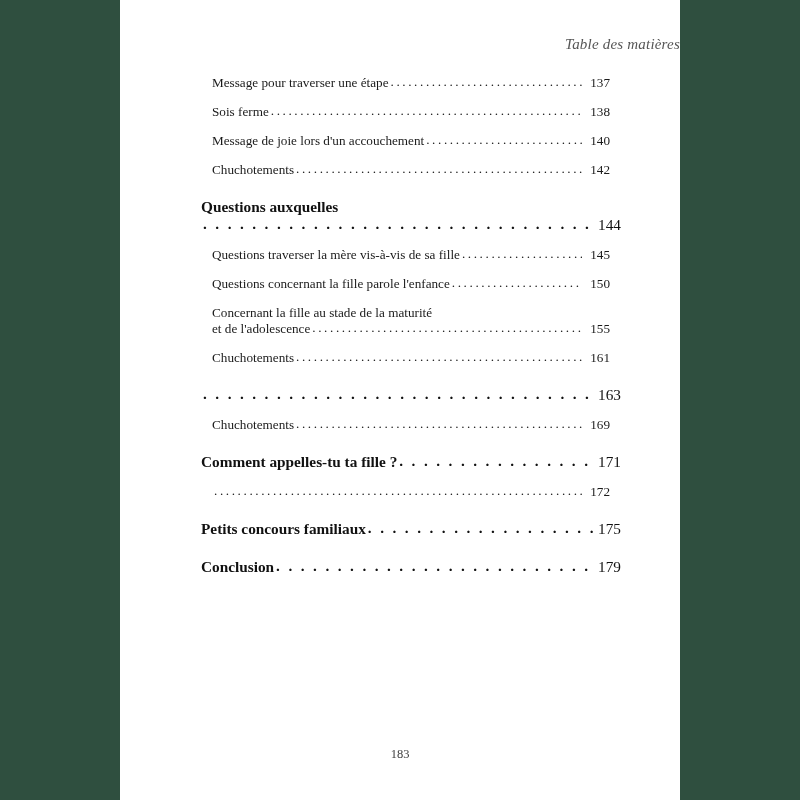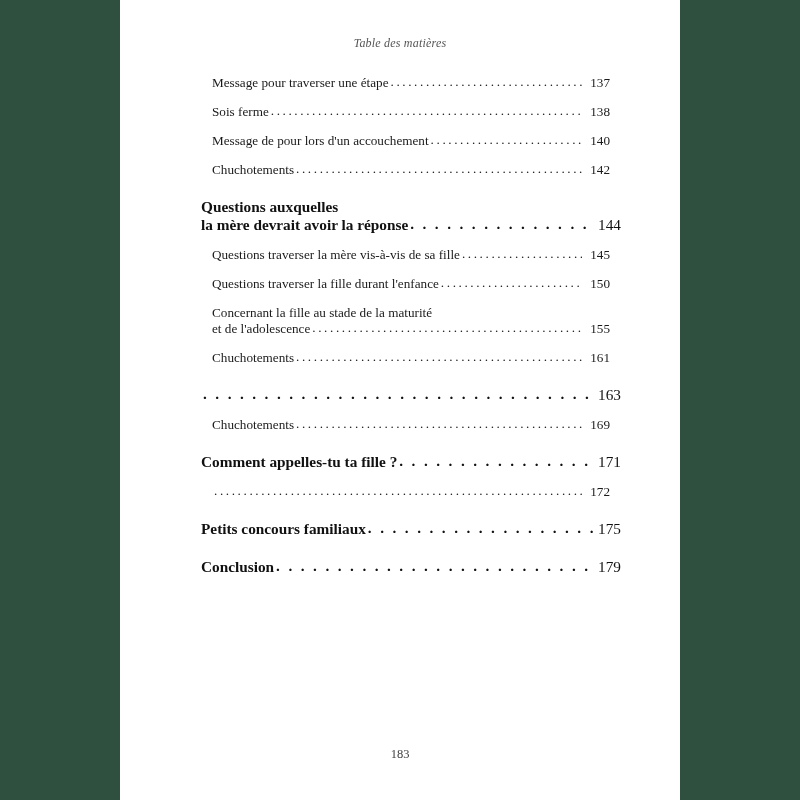--- a/index.html
+++ b/index.html
@@ -24,24 +24,24 @@
   .page-inner {
     position: relative;
     width: 100%;
     height: 100%;
   }
   .running-head {
     position: absolute;
     top: 36px;
     left: 0;
     width: 100%;
-    text-align: center;
+    text-align: right;
     font-family: "Liberation Serif", serif;
     font-style: italic;
-    font-size: 12px;
+    font-size: 15px;
     color: #555555;
     letter-spacing: 0.2px;
   }
   .toc {
     position: absolute;
     top: 62px;
     left: 70px;
     width: 420px;
   }
   .entry {
@@ -139,56 +139,55 @@
       <div class="entry sub">
         <div class="entry-row">
           <span class="entry-title">Sois ferme</span>
           <span class="leader">....................................................................................</span>
           <span class="page-num">138</span>
         </div>
       </div>
 
       <div class="entry sub">
         <div class="entry-row">
-          <span class="entry-title">Message de pour lors d'un accouchement</span>
+          <span class="entry-title">Message de joie lors d'un accouchement</span>
           <span class="leader">....................................................................................</span>
           <span class="page-num">140</span>
         </div>
       </div>
 
       <div class="entry sub">
         <div class="entry-row">
           <span class="entry-title">Chuchotements</span>
           <span class="leader">....................................................................................</span>
           <span class="page-num">142</span>
         </div>
       </div>
 
       <div class="entry top">
         <div class="entry-row">
           <span class="entry-title">Questions auxquelles</span>
         </div>
         <div class="entry-line2">
-          <span class="entry-title">la mère devrait avoir la réponse</span>
           <span class="leader">.......................................</span>
           <span class="page-num">144</span>
         </div>
       </div>
 
       <div class="entry sub">
         <div class="entry-row">
           <span class="entry-title">Questions traverser la mère vis-à-vis de sa fille</span>
           <span class="leader">....................................................................................</span>
           <span class="page-num">145</span>
         </div>
       </div>
 
       <div class="entry sub">
         <div class="entry-row">
-          <span class="entry-title">Questions traverser la fille durant l'enfance</span>
+          <span class="entry-title">Questions concernant la fille parole l'enfance</span>
           <span class="leader">....................................................................................</span>
           <span class="page-num">150</span>
         </div>
       </div>
 
       <div class="entry sub">
         <div class="entry-row">
           <span class="entry-title">Concernant la fille au stade de la maturité</span>
         </div>
         <div class="entry-line2">

